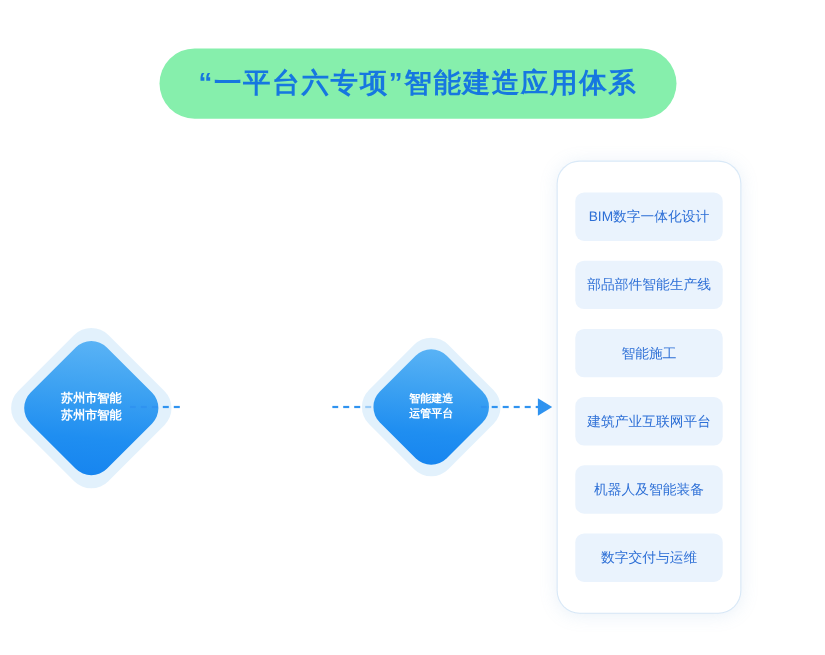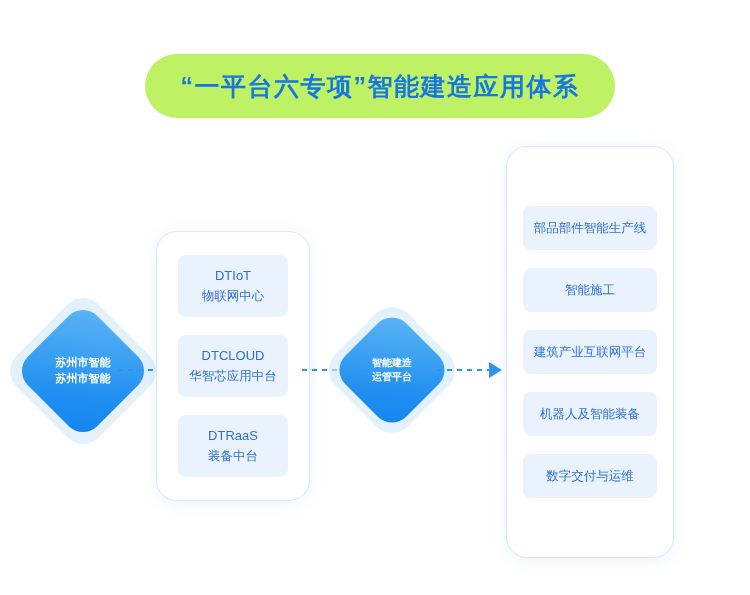--- a/index.html
+++ b/index.html
@@ -20,26 +20,25 @@
   }
 
   
   .title-pill {
     position: absolute;
     left: 145px;
     top: 44px;
     width: 470px;
     height: 64px;
     border-radius: 34px;
-    background: #bef264;
+    background: #86efac;
     display: flex;
     align-items: center;
     justify-content: center;
     box-sizing: border-box;
-    margin-top: 10px;
   }
   .title-text {
     font-size: 25px;
     font-weight: bold;
     color: #1677e0;
     letter-spacing: 1.5px;
     line-height: 1;
     white-space: nowrap;
   }
 
@@ -202,50 +201,37 @@
     <div class="diamond-halo"></div>
     <div class="diamond-body"></div>
     <div class="diamond-label">
       <span>苏州市智能</span>
       <span>苏州市智能</span>
     </div>
   </div>
 
   <div class="connector" id="connector-1"></div>
 
-  <div class="panel" id="panel-middle">
-    <div class="card">
-      <span class="card-title">DTIoT</span>
-      <span class="card-sub">物联网中心</span>
-    </div>
-    <div class="card">
-      <span class="card-title">DTCLOUD</span>
-      <span class="card-sub">华智芯应用中台</span>
-    </div>
-    <div class="card">
-      <span class="card-title">DTRaaS</span>
-      <span class="card-sub">装备中台</span>
-    </div>
-  </div>
 
   <div class="connector" id="connector-2"></div>
 
   <div class="diamond-wrap" id="node-platform">
     <div class="diamond-halo"></div>
     <div class="diamond-body"></div>
     <div class="diamond-label">
       <span>智能建造</span>
       <span>运管平台</span>
     </div>
   </div>
 
   <div class="connector" id="connector-3"></div>
   <div class="arrow-head"></div>
 
   <div class="panel" id="panel-right">
+    <div class="card">BIM数字一体化设计</div>
     <div class="card">部品部件智能生产线</div>
     <div class="card">智能施工</div>
     <div class="card">建筑产业互联网平台</div>
     <div class="card">机器人及智能装备</div>
     <div class="card">数字交付与运维</div>
   </div>
 
 </div>
 
 </body></html>

